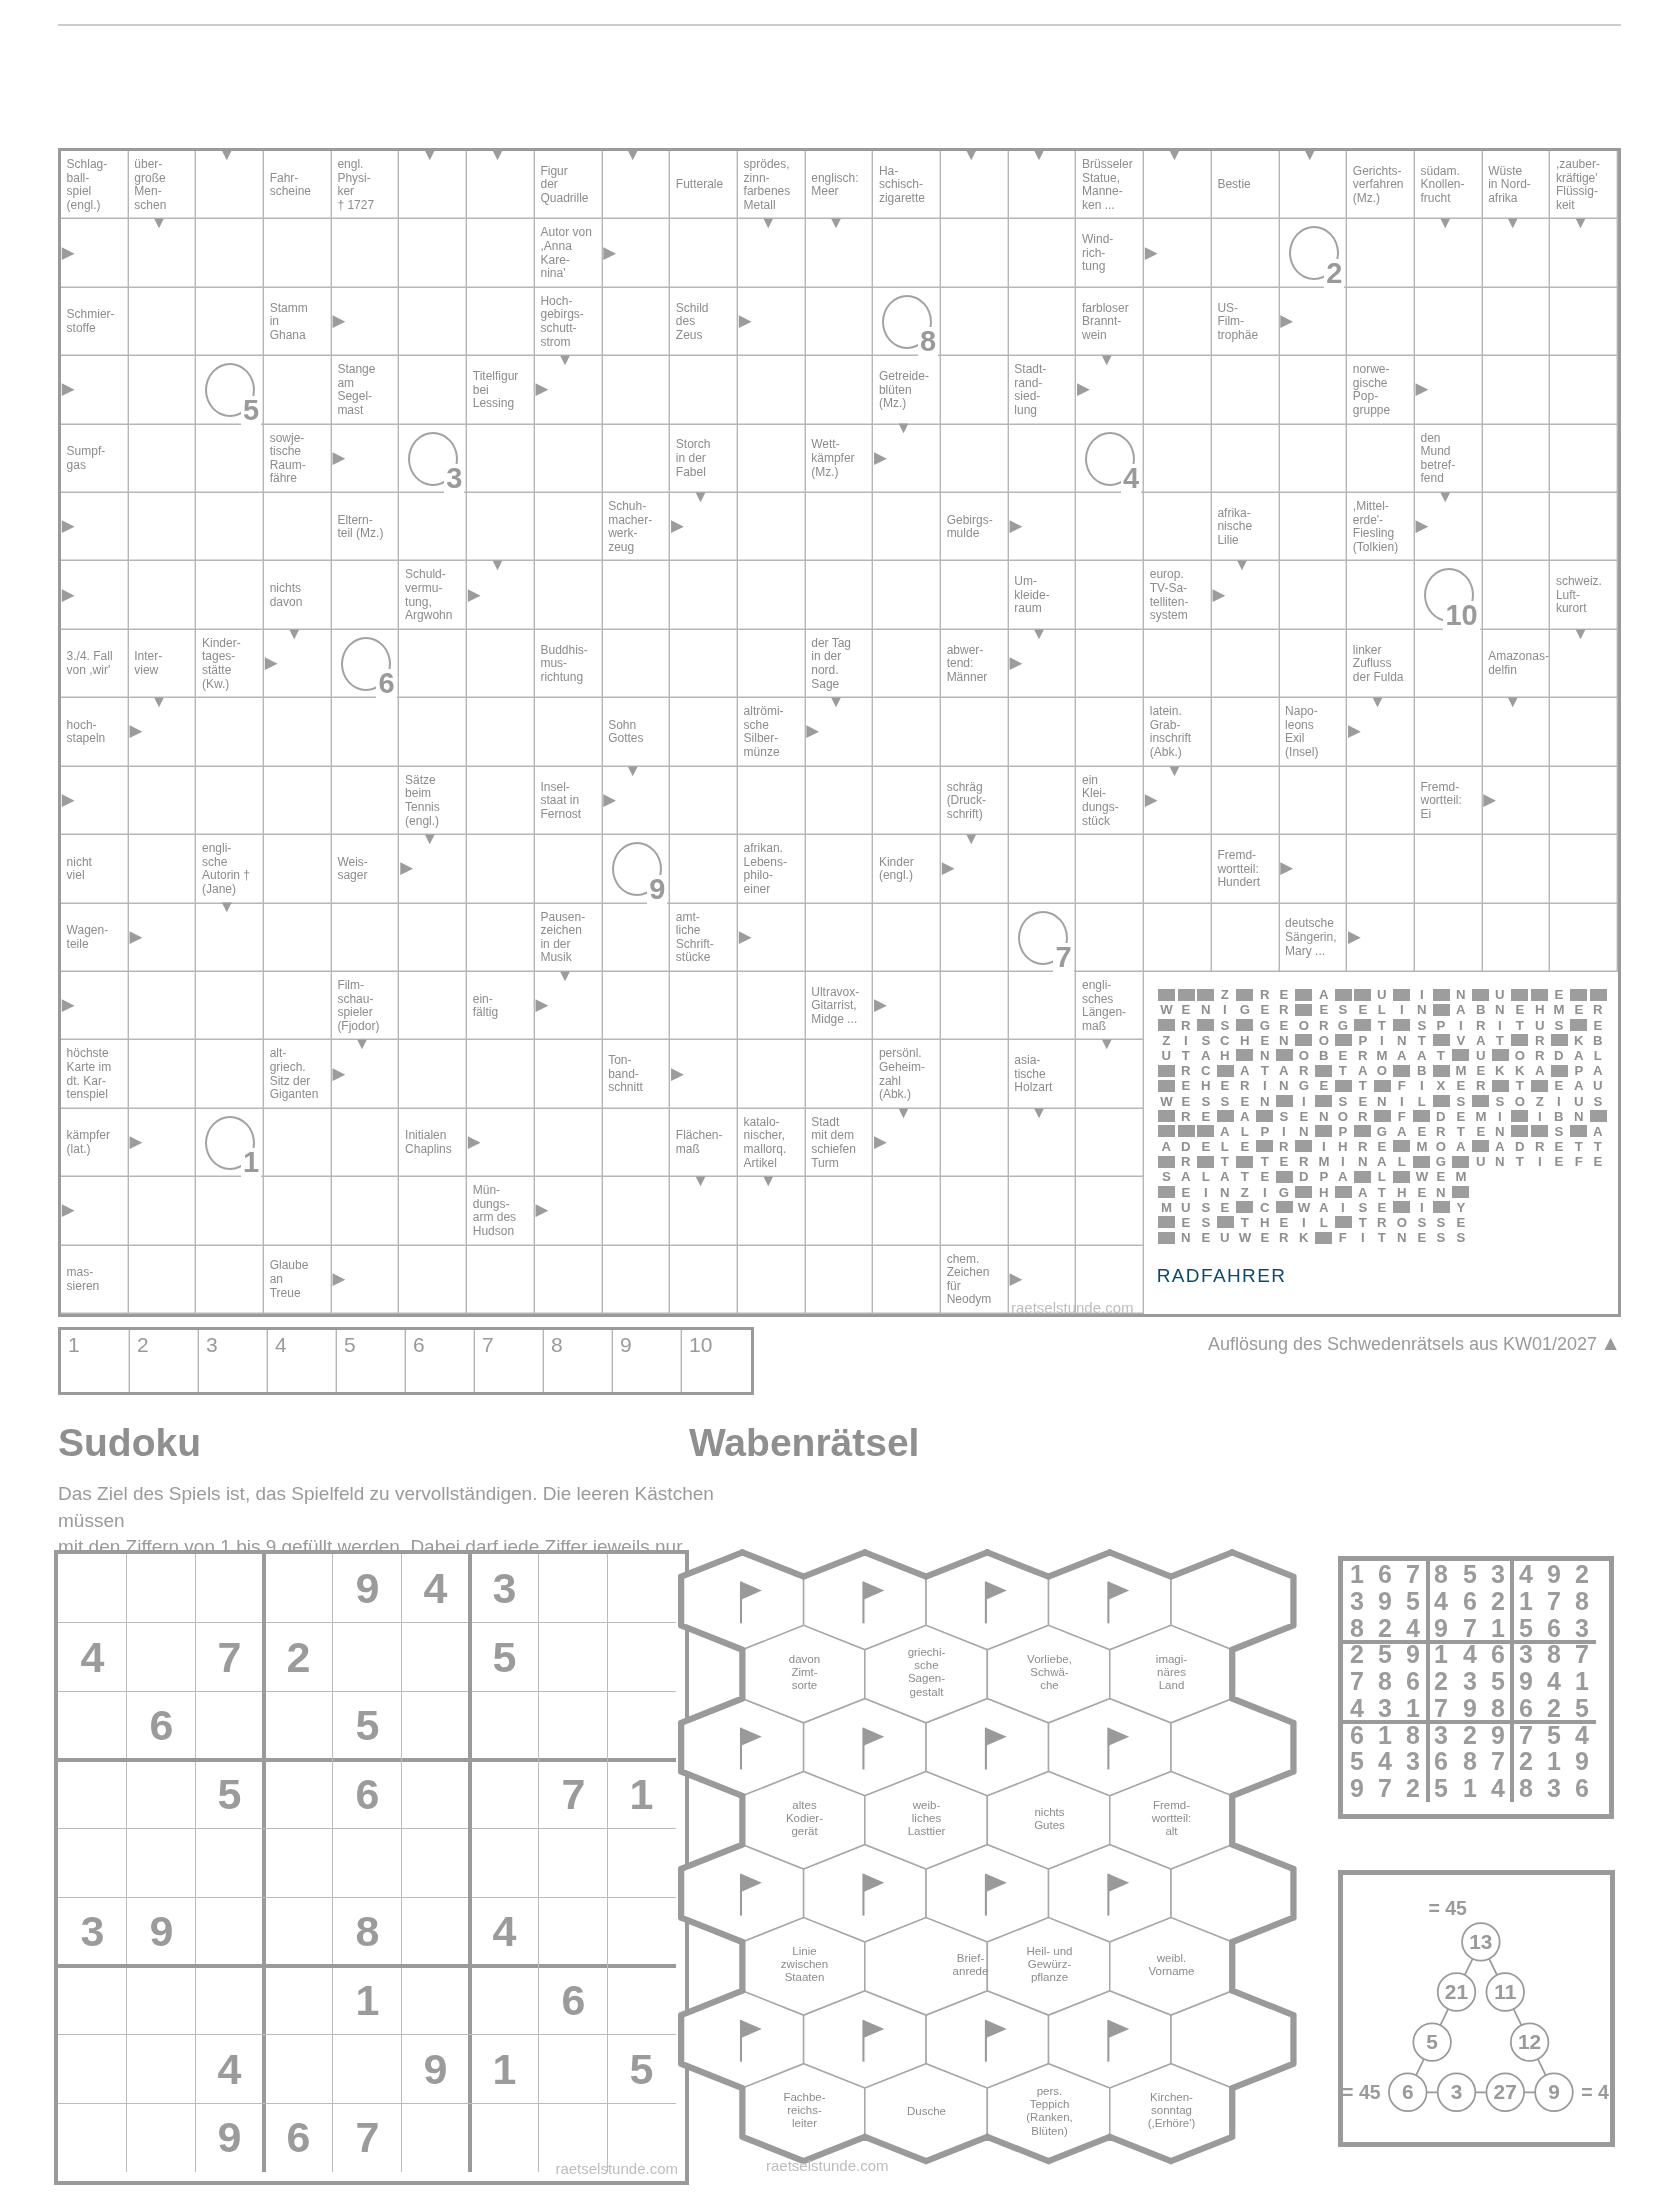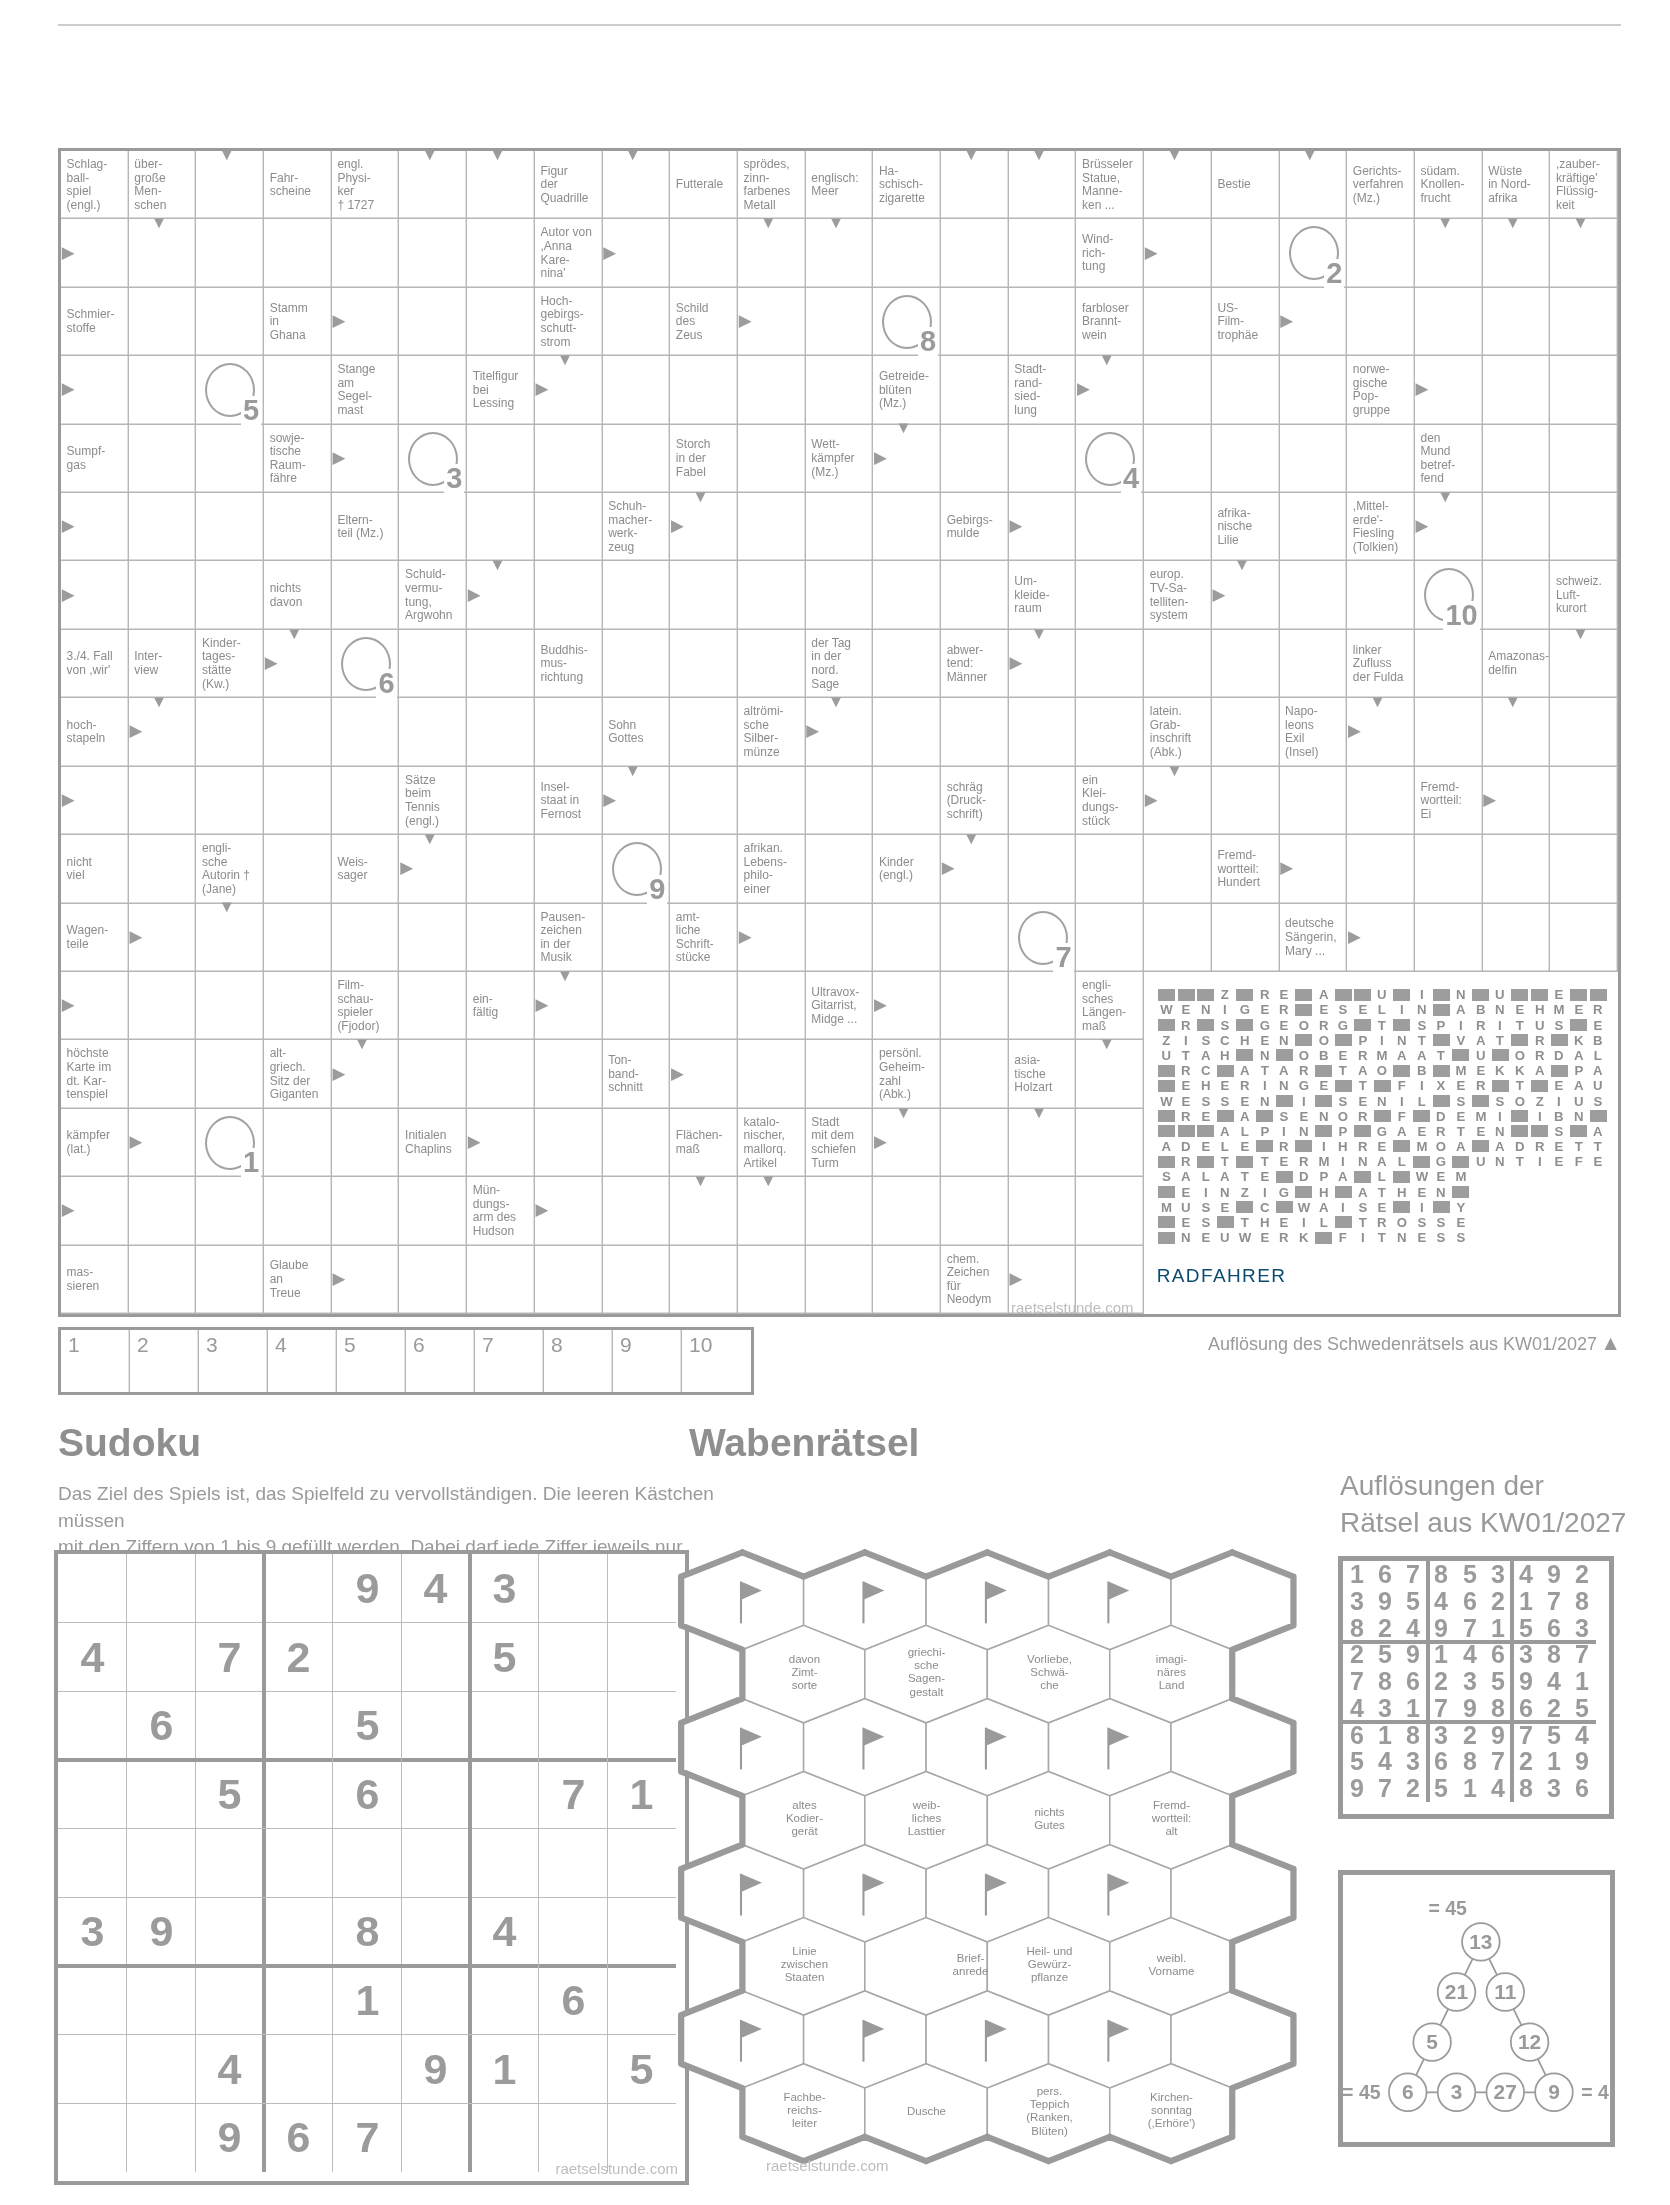--- a/index.html
+++ b/index.html
@@ -1628,24 +1628,20 @@
       <div class="hexclue abs" style="left: 995px; top: 2085px;">pers.
 Teppich
 (Ranken,
 Blüten)</div>
       <div class="hexclue abs" style="left: 1117px; top: 2091px;">Kirchen-
 sonntag
 (,Erhöre')</div>
     </div>
   <div class="abs wm" style="left:766px;top:2157px;">raetselstunde.com</div>
 
-  <div class="abs solhead" style="left:1340px;top:1467px;">
-    <div>Auflösungen der</div>
-    <div>Rätsel aus KW01/2027</div>
-  </div>
   <div class="sud" id="sudsol" style="left:1338px;top:1556px;width:276px;height:263px;border-width:5.6px;">
       <div class="sline" style="left: 83px; top: 0px; width: 3.5px; height: 241px;"></div>
       <div class="sline" style="top: 79px; left: 0px; height: 3.5px; width: 253px;"></div>
       <div class="sline" style="left: 167px; top: 0px; width: 3.5px; height: 241px;"></div>
       <div class="sline" style="top: 159px; left: 0px; height: 3.5px; width: 253px;"></div>
       <div class="snum" style="left: 0px; top: 0px; width: 28px; height: 27px; line-height: 27px; font-size: 25px;">1</div>
       <div class="snum" style="left: 28px; top: 0px; width: 28px; height: 27px; line-height: 27px; font-size: 25px;">6</div>
       <div class="snum" style="left: 56px; top: 0px; width: 28px; height: 27px; line-height: 27px; font-size: 25px;">7</div>
       <div class="snum" style="left: 84px; top: 0px; width: 28px; height: 27px; line-height: 27px; font-size: 25px;">8</div>
       <div class="snum" style="left: 113px; top: 0px; width: 28px; height: 27px; line-height: 27px; font-size: 25px;">5</div>

